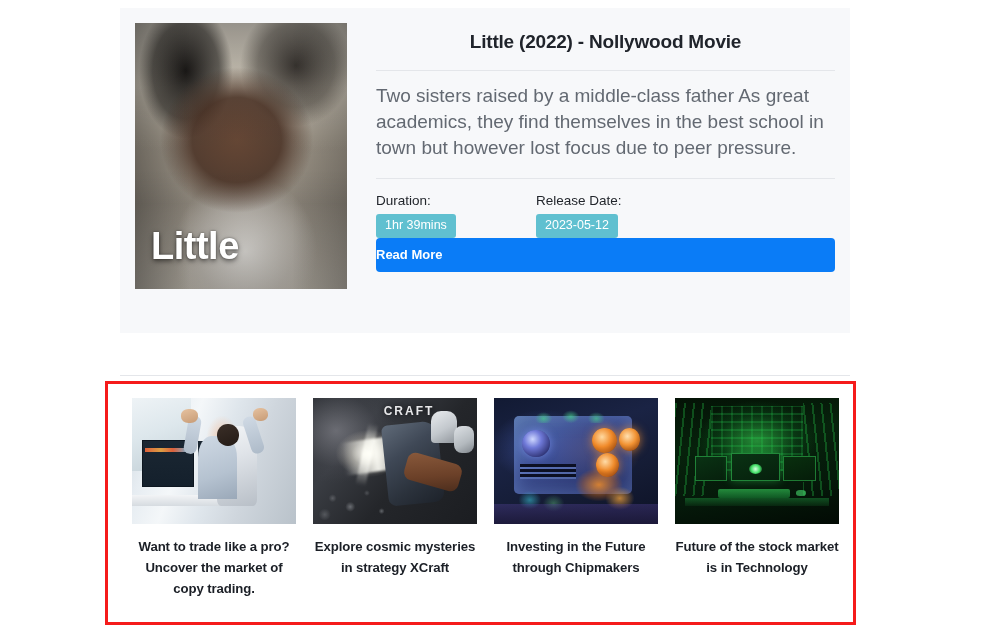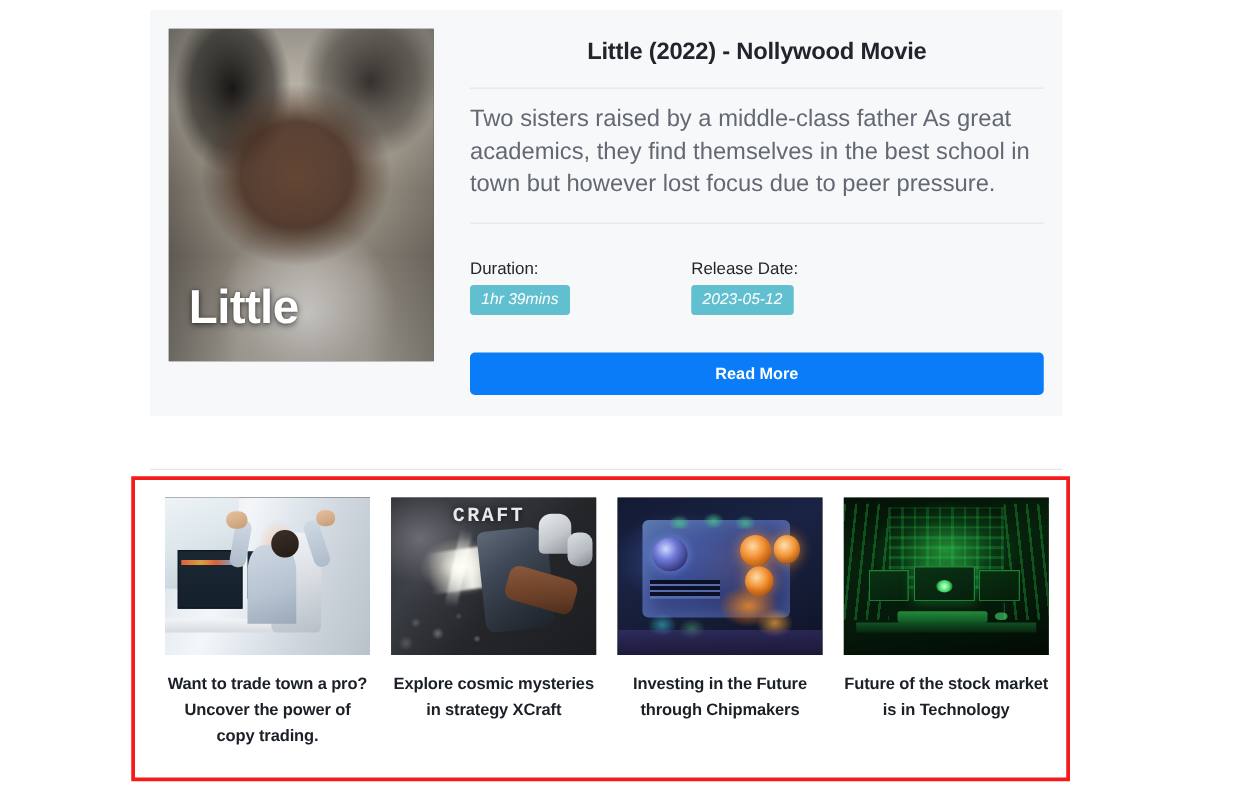--- a/index.html
+++ b/index.html
@@ -86,51 +86,48 @@
     margin: 17px 0 0 0;
   }
   .movie-desc {
     font-size: 19px;
     line-height: 26px;
     color: #636972;
     margin: 12px 0 0 0;
   }
   .meta-row {
     display: flex;
-    margin-top: 28px;
-    gap: 17px;
+    margin-top: 14px;
   }
   .meta-col { width: 160px; }
   .meta-label {
     font-size: 13.5px;
     color: #22262c;
     margin-bottom: 6px;
   }
   .badge {
     display: inline-block;
     background: #60c0d0;
     color: #ffffff;
     font-size: 12.5px;
     padding: 5px 9px 6px 9px;
     border-radius: 3px;
     line-height: 1;
-    font-style: italic;
   }
   .read-more {
     display: block;
     width: 459px;
-    margin-top: 30px;
     background: #0a7cf7;
     color: #ffffff;
     border: none;
     border-radius: 4px;
     font-size: 13px;
     font-weight: 700;
     padding: 9px 0 10px 0;
-    text-align: center;
+    text-align: left;
     cursor: pointer;
     font-family: "Liberation Sans", sans-serif;
   }
 
   
   .section-divider {
     position: absolute;
     left: 120px;
     top: 375px;
     width: 730px;
@@ -246,23 +243,23 @@
   .x-pod2 { position:absolute; left:86%; top:22%; width:12%; height:22%;
     background: linear-gradient(150deg,#dde1e5 0%, #b4babf 60%, #80868c 100%);
     border-radius: 8px; }
   .x-rocks { position:absolute; left:0; bottom:0; width:60%; height:34%;
     background:
       radial-gradient(circle 4px at 20% 40%, #5a5d62 0%, rgba(90,93,98,0) 100%),
       radial-gradient(circle 5px at 38% 60%, #6a6d72 0%, rgba(106,109,114,0) 100%),
       radial-gradient(circle 3px at 55% 28%, #4d5055 0%, rgba(77,80,85,0) 100%),
       radial-gradient(circle 6px at 12% 78%, #55585d 0%, rgba(85,88,93,0) 100%),
       radial-gradient(circle 3px at 70% 70%, #62656a 0%, rgba(98,101,106,0) 100%); }
-  .x-logo { position:absolute; left:30%; top:5%; width:44%; text-align:left;
-    color:#e8e8ea; font-size:16px; font-weight:700; letter-spacing:2px;
-    text-shadow: 0 0 6px rgba(0,0,0,.8); font-family:Liberation Mono, monospace; }
+  .x-logo { position:absolute; left:30%; top:5%; width:44%; text-align:right;
+    color:#e8e8ea; font-size:12px; font-weight:700; letter-spacing:2px;
+    text-shadow: 0 0 6px rgba(0,0,0,.8); font-family:Liberation Sans, sans-serif; }
 
   
   .thumb-chip { position:absolute; inset:0;
     background:
       radial-gradient(ellipse 40% 36% at 62% 42%, rgba(255,140,40,0.35) 0%, rgba(255,120,30,0) 70%),
       radial-gradient(ellipse 44% 40% at 30% 38%, rgba(90,120,230,0.4) 0%, rgba(70,100,210,0) 72%),
       linear-gradient(160deg, #121a33 0%, #1a2344 35%, #141b33 70%, #0d1226 100%); }
   .c-cube { position:absolute; left:12%; top:14%; width:72%; height:62%;
     background: linear-gradient(145deg, rgba(120,160,230,0.55) 0%, rgba(70,90,170,0.7) 40%, rgba(40,50,110,0.85) 100%);
     border-radius: 5px;
@@ -381,21 +378,21 @@
           <div class="t-desk"></div>
           <div class="t-chair"></div>
           <div class="t-person-body"></div>
           <div class="t-head"></div>
           <div class="t-arm1"></div>
           <div class="t-fist"></div>
           <div class="t-arm2"></div>
           <div class="t-hand2"></div>
         </div>
       </div>
-      <div class="article-title">Want to trade town a pro? Uncover the power of copy trading.</div>
+      <div class="article-title">Want to trade like a pro? Uncover the market of copy trading.</div>
     </div>
 
     <div class="article-card">
       <div class="article-thumb">
         <div class="thumb-xcraft">
           <div class="x-burst"></div>
           <div class="x-burst2"></div>
           <div class="x-rocks"></div>
           <div class="x-craft-body"></div>
           <div class="x-craft-arm"></div>

